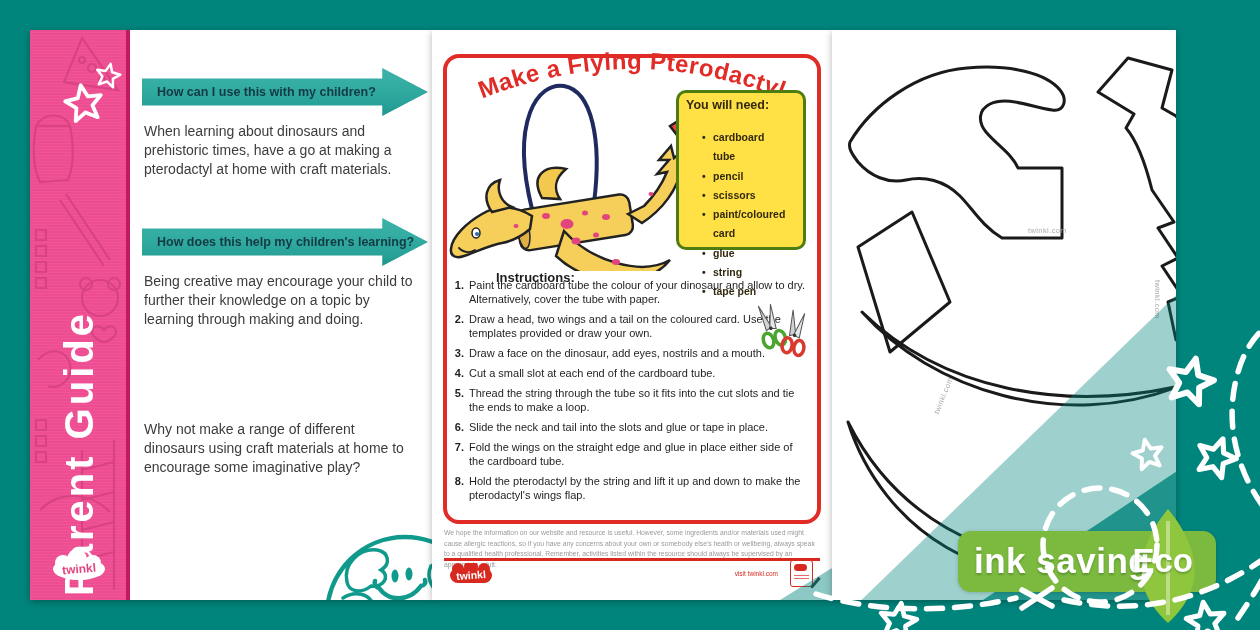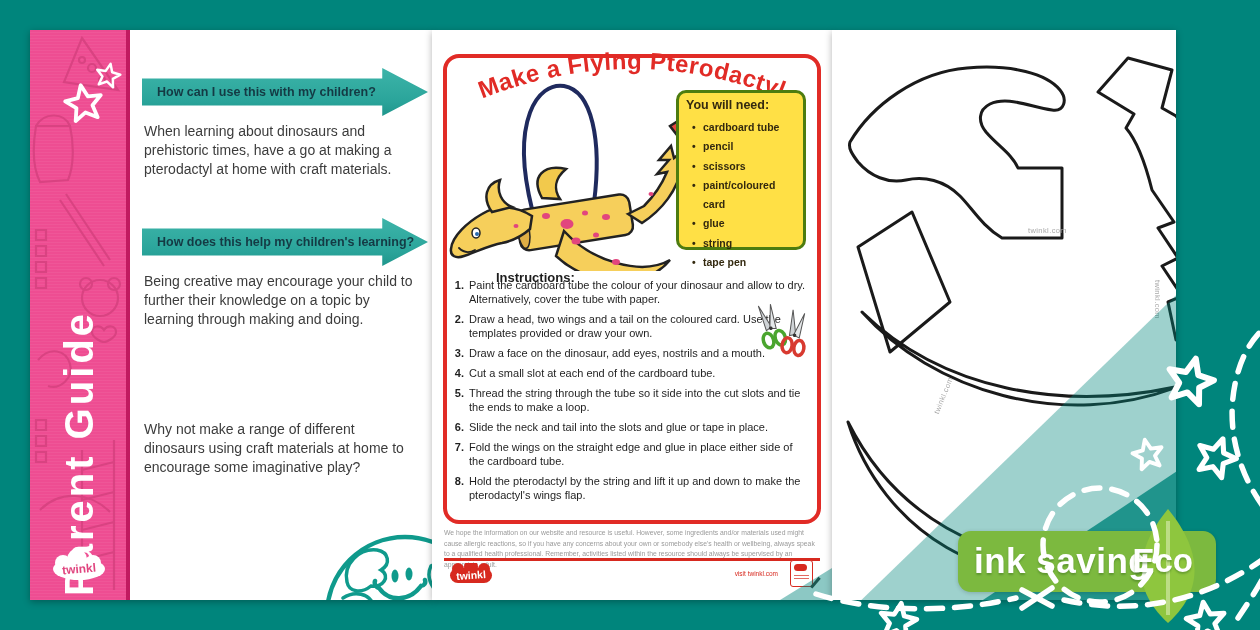--- a/index.html
+++ b/index.html
@@ -25,21 +25,21 @@
   .sec-p{position:absolute;left:114px;width:274px;margin:0;font-size:14px;line-height:1.36;color:#3c3c3c;}
   .globe-svg{position:absolute;left:255px;top:460px;}
 
   
   .redbox{position:absolute;left:11px;top:24px;width:378px;height:470px;border:4px solid #e12b26;border-radius:16px;box-sizing:border-box;}
   .arc-title{position:absolute;left:32px;top:4px;}
   .ptero{position:absolute;left:14px;top:36px;}
   .needbox{position:absolute;left:244px;top:60px;width:130px;height:160px;background:#ffe045;border:3px solid #4d7c0f;border-radius:10px;
            box-sizing:border-box;padding:5px 7px;}
   .need-title{font-size:12.5px;font-weight:bold;color:#33290f;margin-bottom:2px;}
-  .need-list{list-style:none;margin:6px;padding:0;}
+  .need-list{list-style:none;margin:16px;padding:0;}
   .need-list li{font-size:10.5px;color:#33290f;line-height:19.3px;padding-left:11px;position:relative;font-weight:600;}
   .need-list li::before{content:"\2022";position:absolute;left:0;color:#33290f;}
   .instr-label{position:absolute;left:64px;top:228px;font-size:13px;font-weight:bold;color:#1c1c1c;margin-top:12px;}
   .instr{list-style:none;counter-reset:n;position:absolute;left:16px;top:248px;width:358px;margin:0;padding:0;}
   .instr li{counter-increment:n;position:absolute_;position:relative;padding-left:21px;font-size:11px;line-height:1.3;
             color:#1f1f1f;margin-bottom:5.5px;}
   .instr li::before{content:counter(n) ".";position:absolute;left:0;width:16px;text-align:right;font-weight:600;}
   .scissors{position:absolute;left:314px;top:272px;}
   .disclaimer{position:absolute;left:12px;top:498px;width:376px;margin:0;font-size:6.8px;line-height:1.55;color:#9a9a9a;}
   .rule{position:absolute;left:12px;top:528px;width:376px;height:2.5px;background:#d7291f;}
@@ -197,21 +197,21 @@
       </ul>
     </div>
 
     <div class="instr-label">Instructions:</div>
 
     <ol class="instr">
       <li>Paint the cardboard tube the colour of your dinosaur and allow to dry. Alternatively, cover the tube with paper.</li>
       <li>Draw a head, two wings and a tail on the coloured card. Use the templates provided or draw your own.</li>
       <li>Draw a face on the dinosaur, add eyes, nostrils and a mouth.</li>
       <li>Cut a small slot at each end of the cardboard tube.</li>
-      <li>Thread the string through the tube so it side into the cut slots and tie the ends to make a loop.</li>
+      <li>Thread the string through the tube so it fits into the cut slots and tie the ends to make a loop.</li>
       <li>Slide the neck and tail into the slots and glue or tape in place.</li>
       <li>Fold the wings on the straight edge and glue in place either side of the cardboard tube.</li>
       <li>Hold the pterodactyl by the string and lift it up and down to make the pterodactyl's wings flap.</li>
     </ol>
 
     <svg class="scissors" width="66" height="60" viewBox="0 0 66 60">
       <g transform="translate(22,24) rotate(-18)">
         <path d="M-3,-22 L3,2 L-3,4 Z" fill="#cfd3d6" stroke="#555" stroke-width="1"></path>
         <path d="M9,-20 L1,3 L7,5 Z" fill="#e4e7e9" stroke="#555" stroke-width="1"></path>
         <ellipse cx="-4" cy="14" rx="5" ry="7.5" fill="none" stroke="#4aa52e" stroke-width="3.5"></ellipse>

